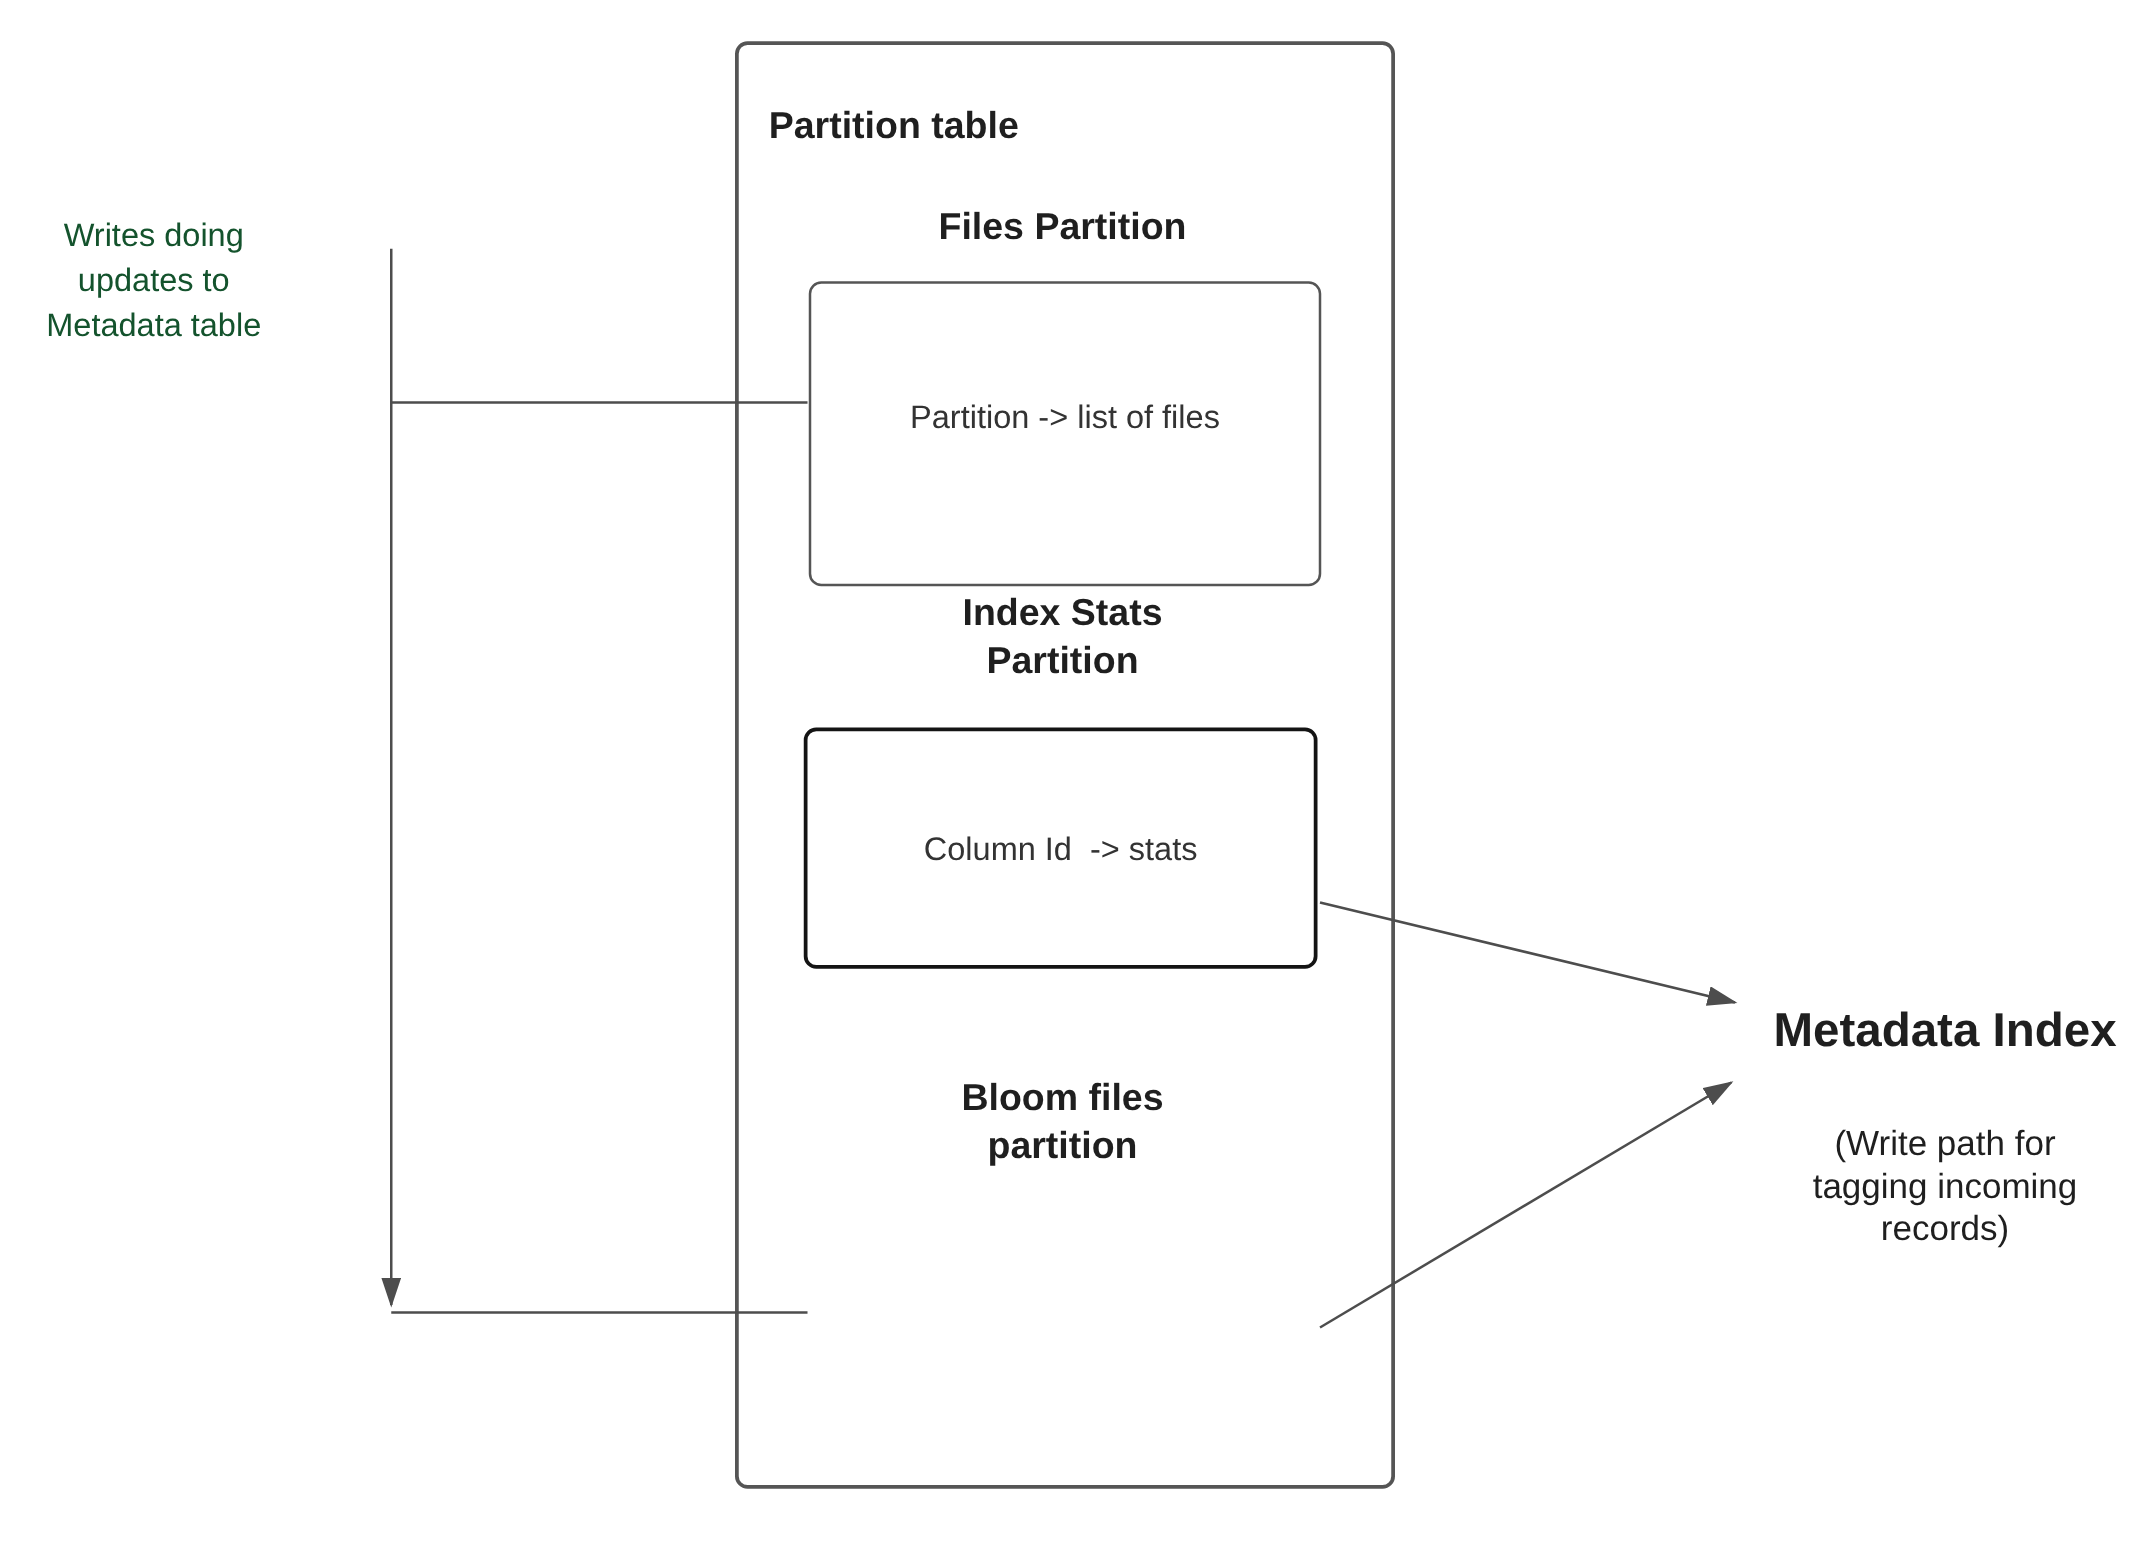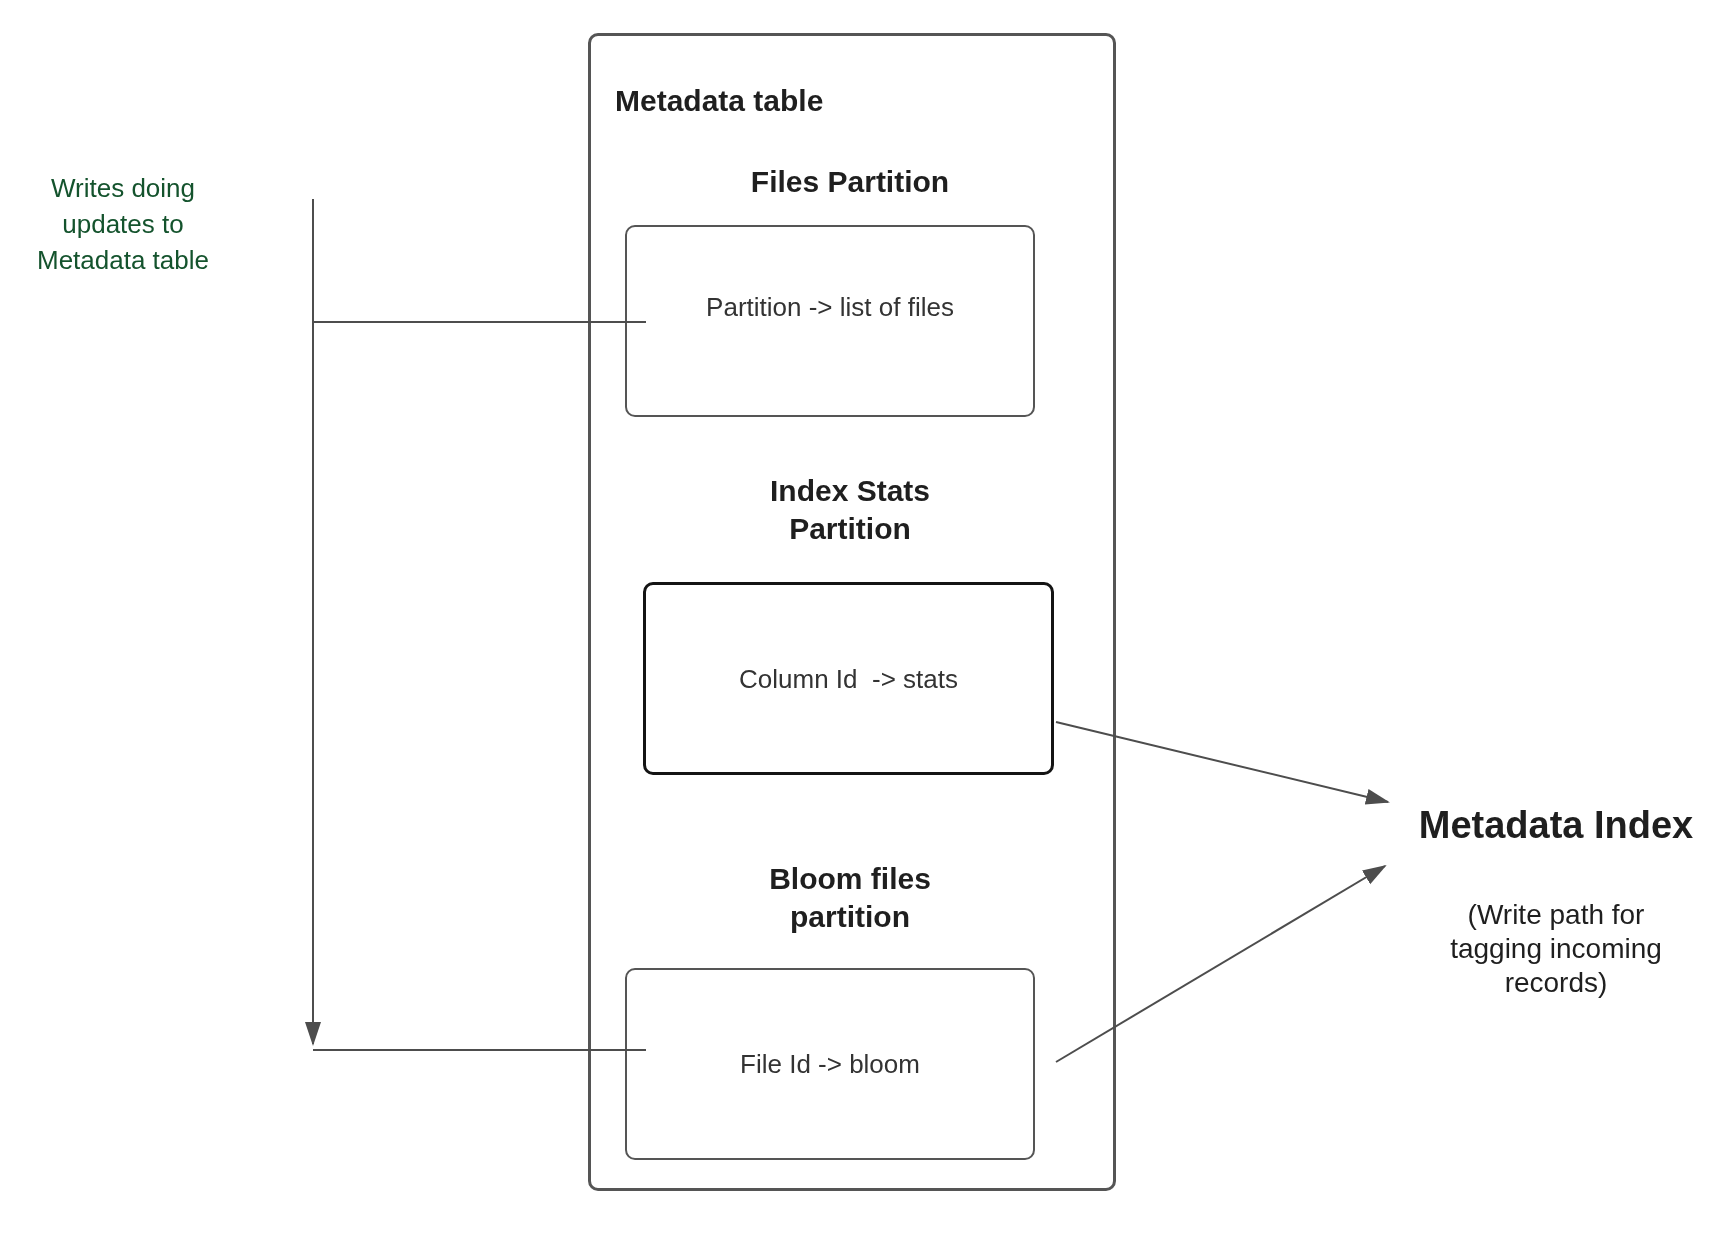--- a/index.html
+++ b/index.html
@@ -59,22 +59,22 @@
   }
   .section-heading > span {
     display: inline-block;
     max-width: 250px;
   }
   .heading-files  { top: 163px; }
   .heading-stats  { top: 472px; }
   .heading-bloom  { top: 860px; }
 
   .inner-box {
-    left: 625px;
-    width: 410px; height: 192px;
+    left: 647px;
+    width: 410px; height: 244px;
     border: 2.5px solid #555555;
     border-radius: 10px;
     background: transparent;
     display: flex;
     flex-direction: column;
     align-items: center;
     justify-content: center;
     text-align: center;
     font-size: 26px;
     line-height: 34px;
@@ -142,39 +142,36 @@
     <path d="M 313 1050 L 646 1050" stroke="#4d4d4d" stroke-width="2" fill="none"></path>
 
     <path d="M 1056 722 L 1388 802" stroke="#4d4d4d" stroke-width="2" fill="none" marker-end="url(#arrowhead)"></path>
 
     <path d="M 1056 1062 L 1385 866" stroke="#4d4d4d" stroke-width="2" fill="none" marker-end="url(#arrowhead)"></path>
   </svg>
 
   <div class="abs writes-note">Writes doing updates to Metadata table</div>
 
   <div class="abs outer-box"></div>
-  <div class="abs outer-title">Metadata table</div>
+  <div class="abs outer-title">Partition table</div>
 
   <div class="abs section-heading heading-files">
     <span>Files Partition</span>
   </div>
   <div class="abs inner-box box-files">
     <div class="box-text">Partition -&gt; list of files</div>
   </div>
 
   <div class="abs section-heading heading-stats">
     <span>Index Stats Partition</span>
   </div>
   <div class="abs inner-box box-stats">
     <div class="box-text">Column Id  -&gt; stats</div>
   </div>
 
   <div class="abs section-heading heading-bloom">
     <span>Bloom files partition</span>
   </div>
-  <div class="abs inner-box box-bloom">
-    <div class="box-text">File Id -&gt; bloom</div>
-  </div>
 
   <div class="abs index-title">Metadata Index</div>
   <div class="abs index-subtitle">(Write path for tagging incoming records)</div>
 
 </div>
 
 </body></html>

